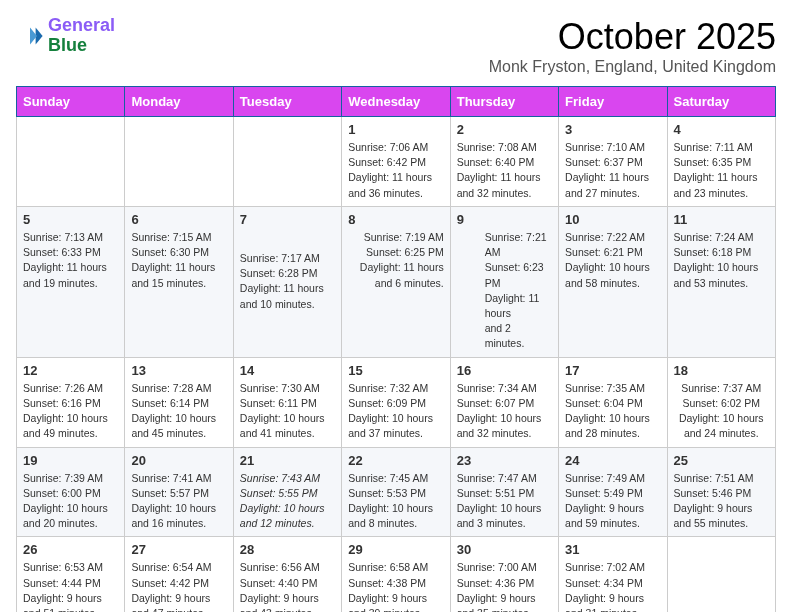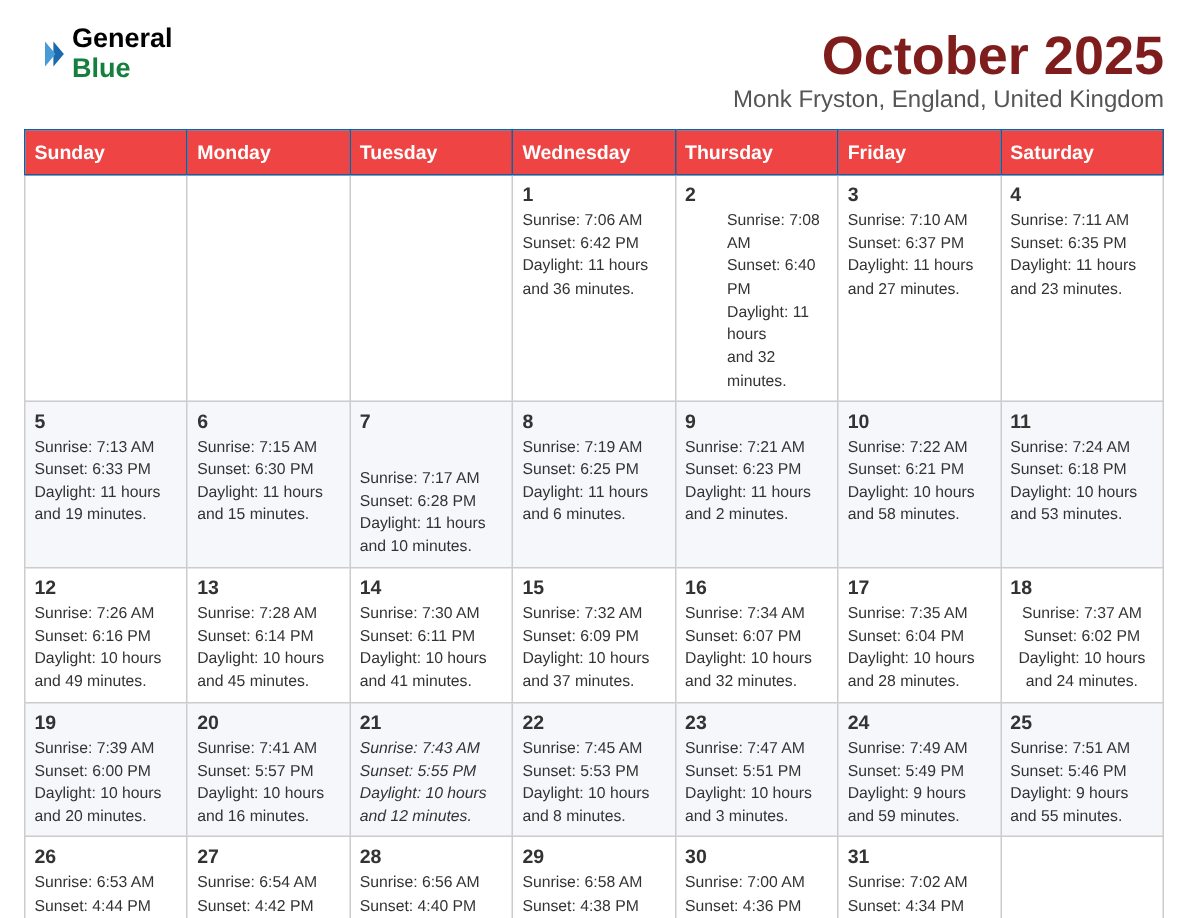--- a/index.html
+++ b/index.html
@@ -19,45 +19,45 @@
     .logo {
       display: flex;
       align-items: center;
       gap: 4px;
     }
     .logo-text {
       font-size: 18px;
       font-weight: bold;
       line-height: 1.1;
     }
-    .logo-general { color: #000000; }
+    .logo-general { color: #8b5cf6; }
     .logo-blue { color: #15803d; }
     .logo-icon {
       width: 28px;
       height: 28px;
     }
     .title-block {
       text-align: right;
     }
     .month-title {
       font-size: 36px;
-      color: #7f1d1d;
-      font-weight: 700;
+      color: #000000;
+      font-weight: 400;
     }
     .location {
       font-size: 16px;
       color: #555;
     }
     .calendar {
       width: 100%;
       border-collapse: collapse;
       border: 1px solid #ccc;
     }
     .calendar th {
-      background-color: #ef4444;
+      background-color: #d946ef;
       color: #fff;
       font-size: 13px;
       font-weight: bold;
       text-align: left;
       padding: 7px 6px;
       border: 1px solid #1560a0;
     }
     .calendar td {
       border: 1px solid #ccc;
       vertical-align: top;
@@ -125,21 +125,21 @@
         <td class="empty-cell"></td>
         <td>
           <span class="day-number">1</span>
           <div class="day-info" style="white-space: pre-line;">Sunrise: 7:06 AM
 Sunset: 6:42 PM
 Daylight: 11 hours
 and 36 minutes.</div>
         </td>
         <td>
           <span class="day-number">2</span>
-          <div class="day-info" style="white-space: pre-line; margin-left: 28px;">Sunrise: 7:08 AM
+          <div class="day-info" style="white-space: pre-line;">Sunrise: 7:08 AM
 Sunset: 6:40 PM
 Daylight: 11 hours
 and 32 minutes.</div>
         </td>
         <td>
           <span class="day-number">3</span>
           <div class="day-info" style="white-space: pre-line;">Sunrise: 7:10 AM
 Sunset: 6:37 PM
 Daylight: 11 hours
 and 27 minutes.</div>
@@ -169,28 +169,28 @@
         </td>
         <td>
           <span class="day-number">7</span>
           <div class="day-info" style="white-space: pre-line; margin-top: 24px;">Sunrise: 7:17 AM
 Sunset: 6:28 PM
 Daylight: 11 hours
 and 10 minutes.</div>
         </td>
         <td>
           <span class="day-number">8</span>
-          <div class="day-info" style="white-space: pre-line;">Sunrise: 7:19 AM
+          <div class="day-info" style="white-space: pre-line; text-align: right;">Sunrise: 7:19 AM
 Sunset: 6:25 PM
 Daylight: 11 hours
 and 6 minutes.</div>
         </td>
         <td>
           <span class="day-number">9</span>
-          <div class="day-info" style="white-space: pre-line;">Sunrise: 7:21 AM
+          <div class="day-info" style="white-space: pre-line; margin-left: 28px;">Sunrise: 7:21 AM
 Sunset: 6:23 PM
 Daylight: 11 hours
 and 2 minutes.</div>
         </td>
         <td>
           <span class="day-number">10</span>
           <div class="day-info" style="white-space: pre-line;">Sunrise: 7:22 AM
 Sunset: 6:21 PM
 Daylight: 10 hours
 and 58 minutes.</div>

